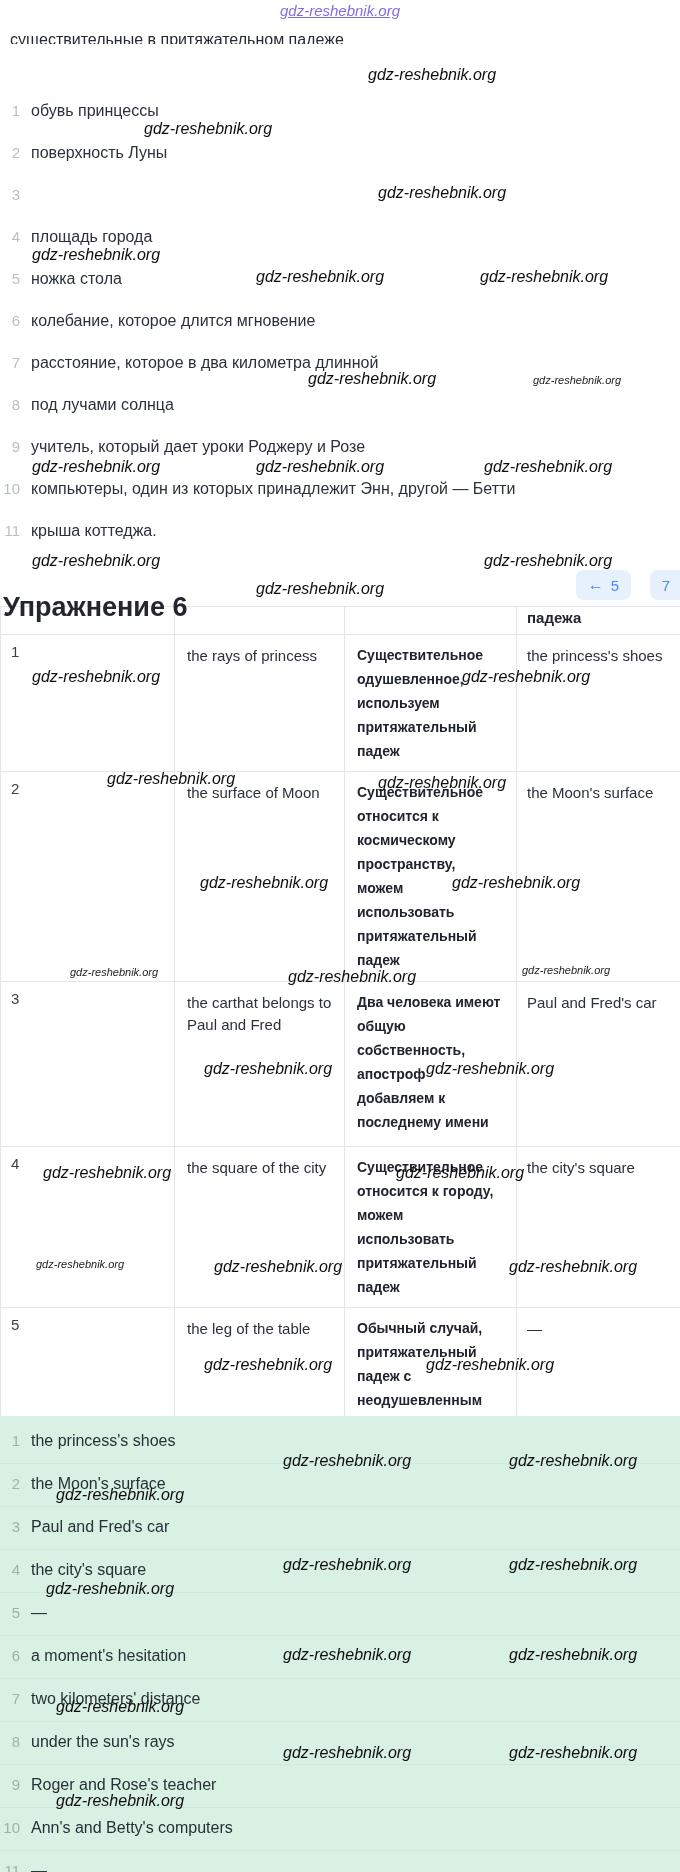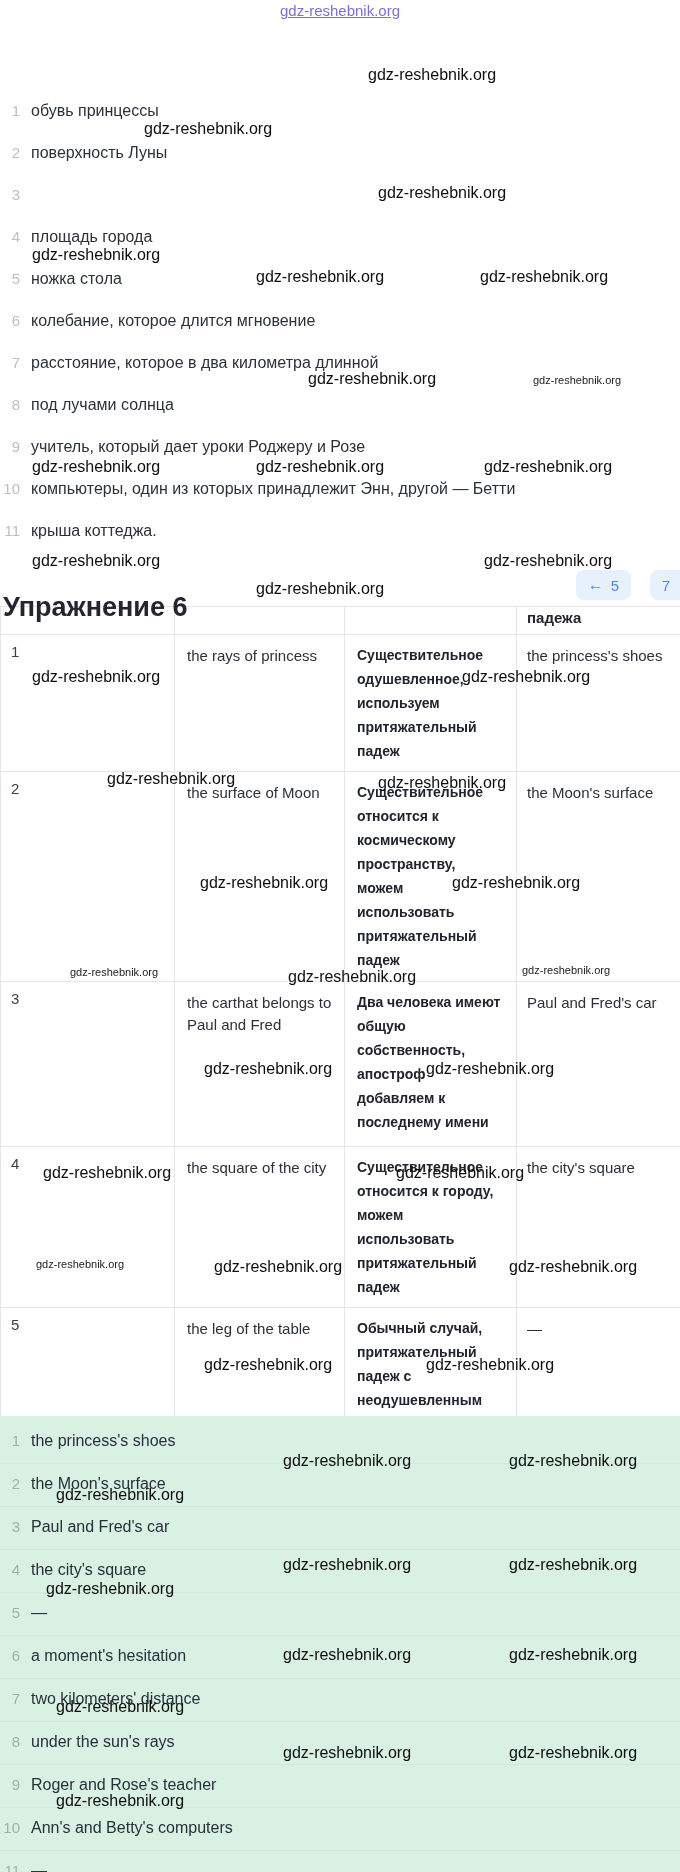--- a/index.html
+++ b/index.html
@@ -4,21 +4,21 @@
 <style>
   * { margin:0; padding:0; box-sizing:border-box; }
   html,body { background:#ffffff; }
   .page {
     position:relative; width:680px; height:1872px; overflow:hidden;
     background:#ffffff; font-family:"Liberation Sans","DejaVu Sans",sans-serif;
   }
   
   .wm {
     position:absolute; z-index:6; white-space:nowrap;
-    font-size:16px; color:#0e0e0e; font-weight:400;
+    font-size:16px; color:#0e0e0e; font-weight:400;font-style:italic;
   }
   .wm.small { font-size:11px; color:#222; }
   .wm.topwm {
     left:50%; transform:translateX(-50%); top:2px;
     color:#7d6ee0; text-decoration:underline; font-size:15px;
   }
   
   .intro { position:absolute; top:32px; left:10px; right:4px; font-size:16px; line-height:24px; color:#262b33; z-index:1; }
   .intro-clip { height:12px; overflow:hidden; }
   .intro-clip span { display:block; line-height:16px; }
@@ -64,20 +64,23 @@
   .answer-text { margin-left:11px; font-size:16px; color:#273039; }
 </style>
 </head>
 <body>
 
 <div class="page">
 
   <span class="wm topwm">gdz-reshebnik.org</span>
 
   <div class="intro">
+    <div class="intro-clip">
+      <span>существительные в притяжательном падеже</span>
+    </div>
   </div>
 
   <ol class="tasks">
     <li class="task-item">
         <span class="num-col">1</span>
         <span class="task-text">обувь принцессы</span>
       </li>
     <li class="task-item">
         <span class="num-col">2</span>
         <span class="task-text">поверхность Луны</span>

